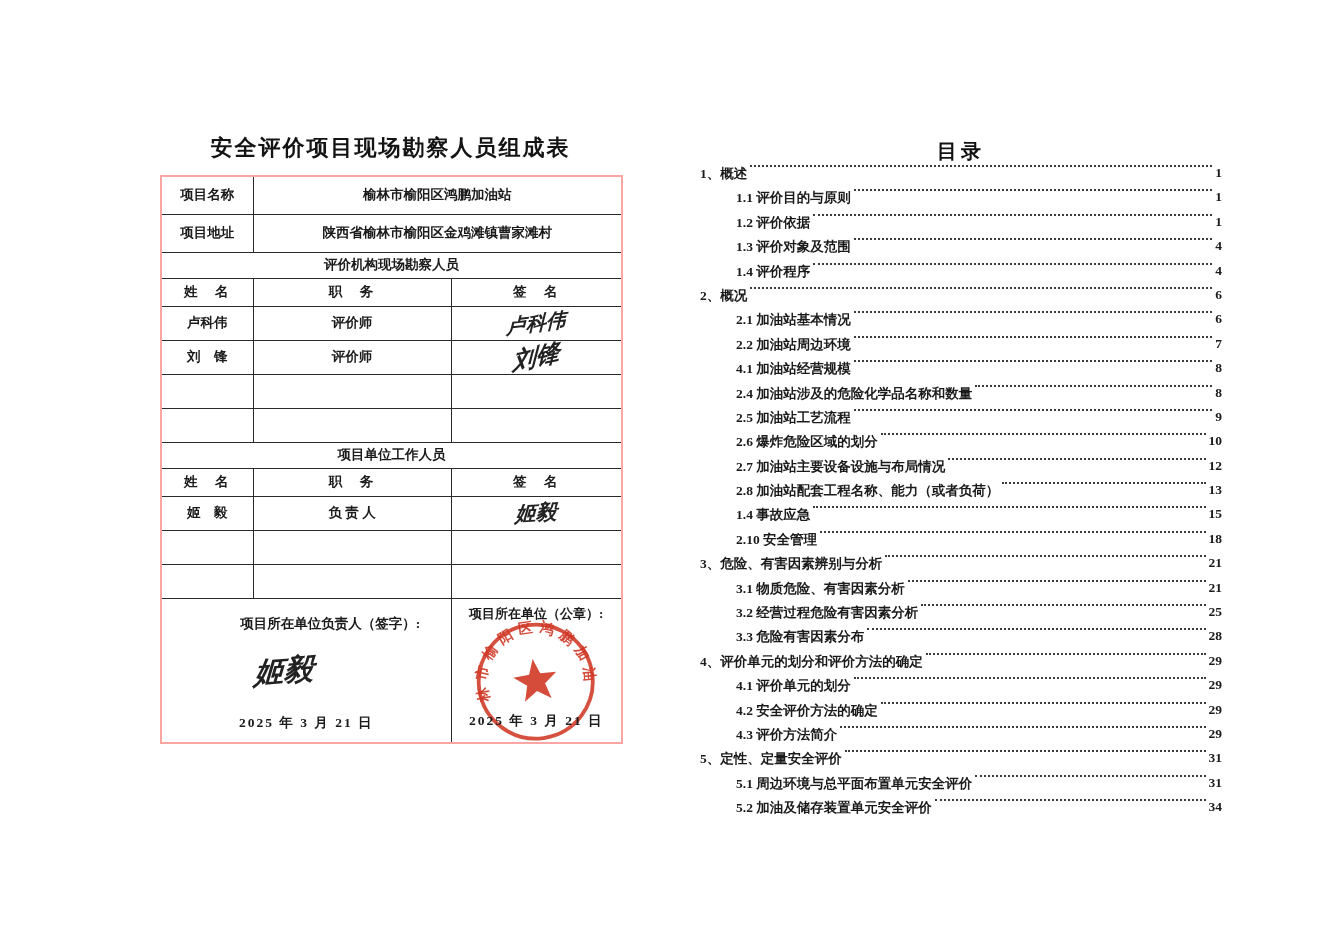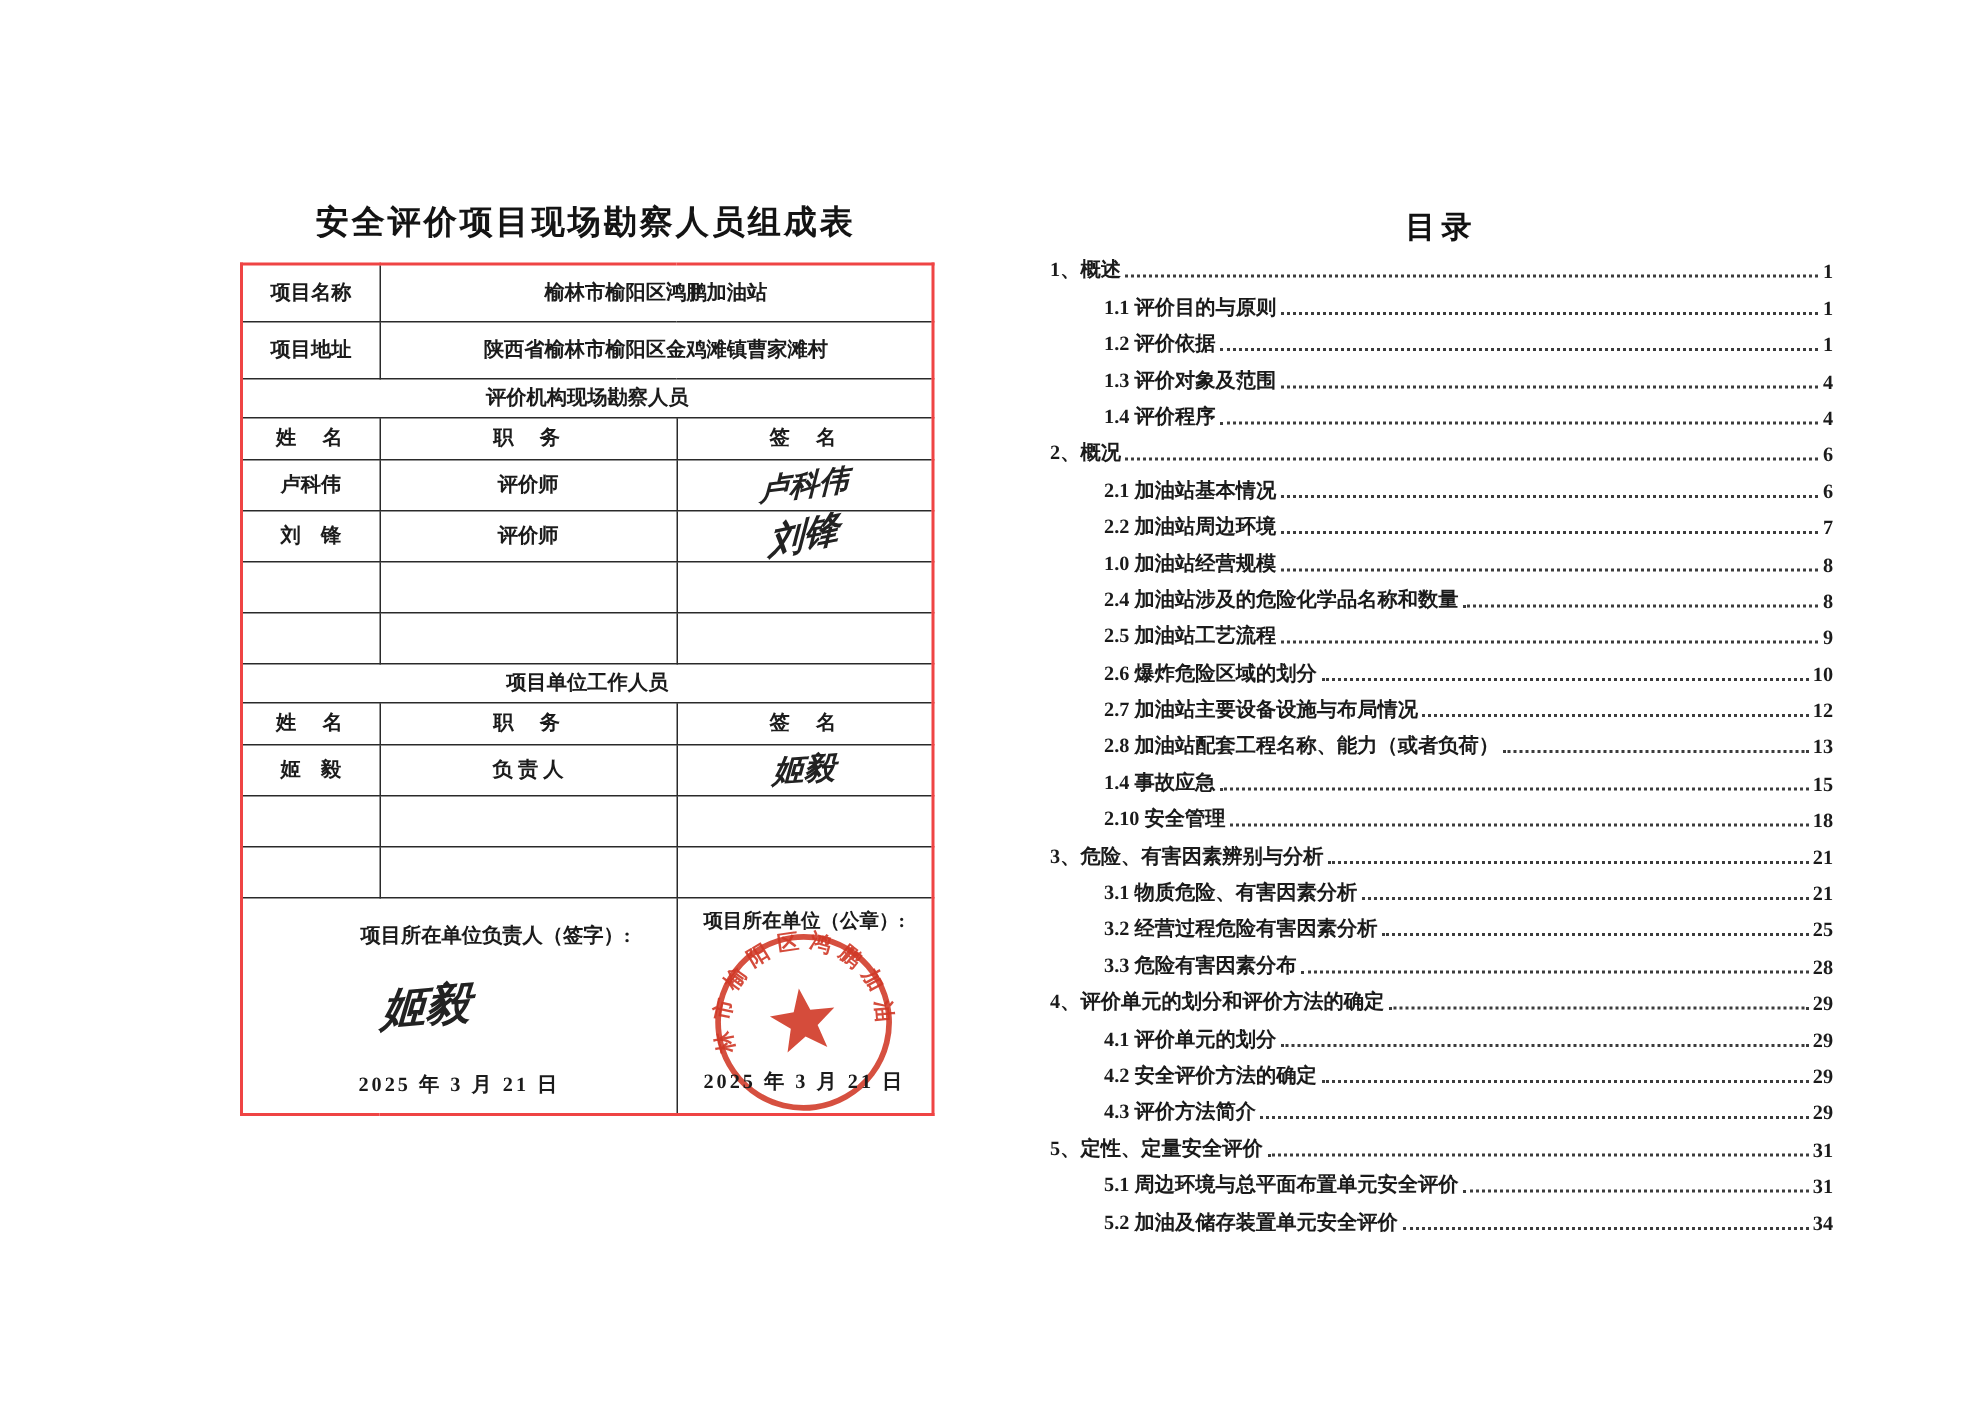--- a/index.html
+++ b/index.html
@@ -14,21 +14,21 @@
   .canvas { position:absolute; inset:0; background:#fff; }
 
   
   .form-page { position:absolute; left:160px; top:133px; width:461px; }
   .form-title {
     text-align:center; font-size:22px; font-weight:700;
     letter-spacing:2px; margin-bottom:12px; color:#141414;
   }
   table.form-table {
     width:100%; border-collapse:collapse; table-layout:fixed;
-    border:2px solid #ef4444;
+    border:2px solid #fca5a5;
   }
   table.form-table td {
     border:1.5px solid #2a2a2a;
     font-size:13.5px; font-weight:700; color:#1b1b1b;
     text-align:center; vertical-align:middle;
     overflow:hidden;
   }
   tr.r-info td { height:38px; }
   tr.r-section td { height:26px; font-size:13.5px; }
   tr.r-colhdr td { height:28px; letter-spacing:2px; }
@@ -63,21 +63,21 @@
     font-size:13.5px; font-weight:700; letter-spacing:2px; z-index:2;
   }
 
   
   .toc-page { position:absolute; left:700px; top:138px; width:522px; }
   .toc-title {
     text-align:center; font-size:20px; font-weight:700;
     letter-spacing:4px; color:#111;
   }
   .toc-row {
-    display:flex; align-items:flex-end;
+    display:flex; align-items:flex-start;
     height:24.4px; font-size:13.5px; font-weight:600; color:#1b1b1b;
     white-space:nowrap;
   }
   .toc-row.lvl1 { padding-left:36px; }
   .toc-label { flex:none; }
   .toc-leader {
     flex:1 1 auto; min-width:12px;
     border-bottom:2px dotted #3c3c3c;
     margin:0 3px 4px 3px;
   }
@@ -233,21 +233,21 @@
       <span class="toc-label">2.1 加油站基本情况</span>
       <span class="toc-leader"></span>
       <span class="toc-pagenum">6</span>
     </div>
     <div class="toc-row lvl1">
       <span class="toc-label">2.2 加油站周边环境</span>
       <span class="toc-leader"></span>
       <span class="toc-pagenum">7</span>
     </div>
     <div class="toc-row lvl1">
-      <span class="toc-label">1.0 加油站经营规模</span>
+      <span class="toc-label">4.1 加油站经营规模</span>
       <span class="toc-leader"></span>
       <span class="toc-pagenum">8</span>
     </div>
     <div class="toc-row lvl1">
       <span class="toc-label">2.4 加油站涉及的危险化学品名称和数量</span>
       <span class="toc-leader"></span>
       <span class="toc-pagenum">8</span>
     </div>
     <div class="toc-row lvl1">
       <span class="toc-label">2.5 加油站工艺流程</span>

